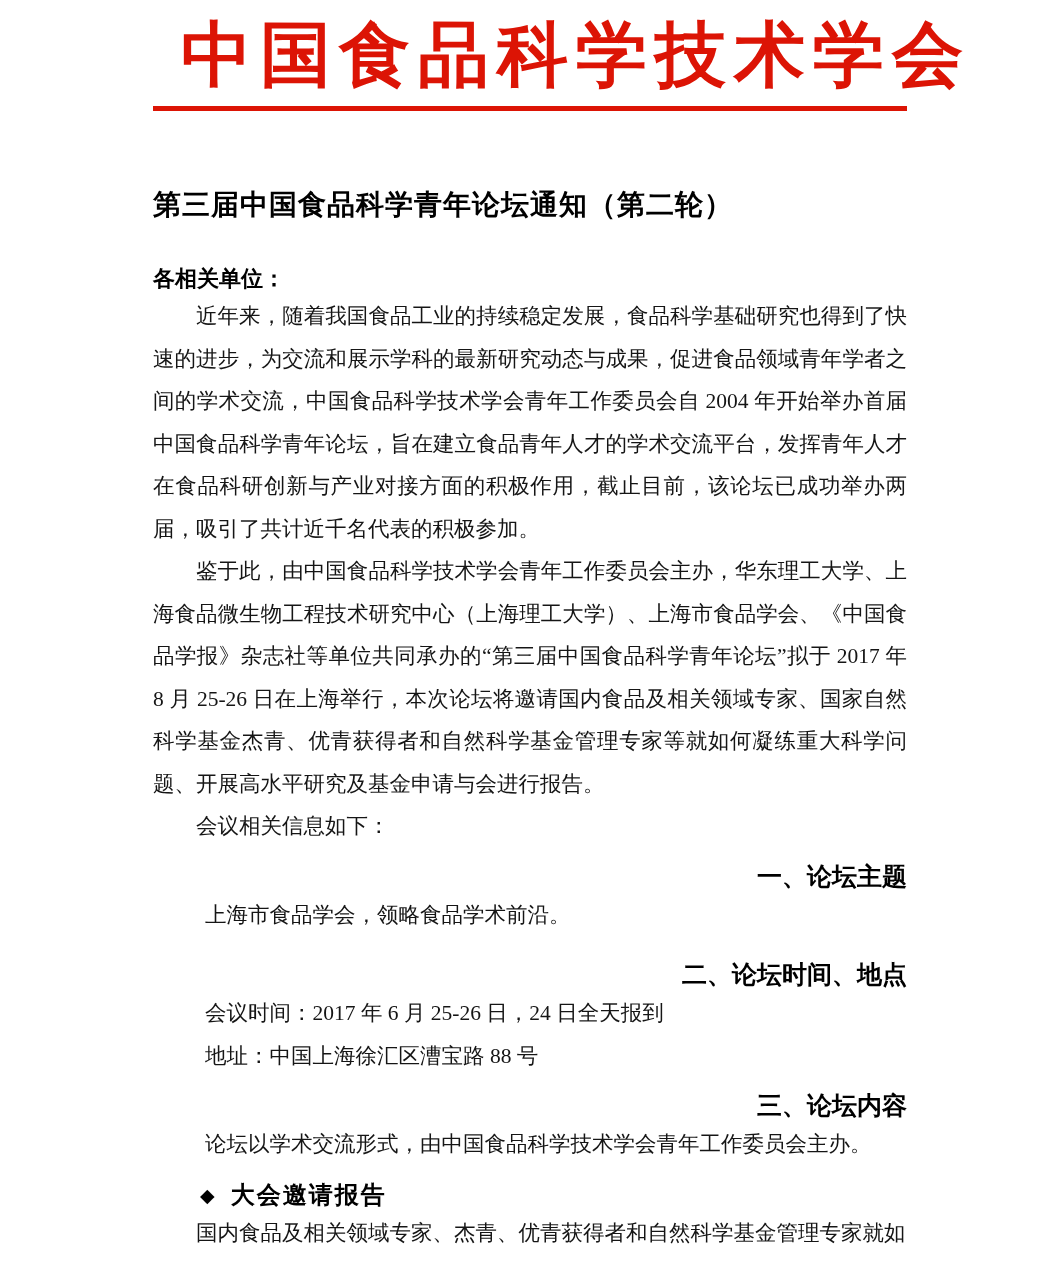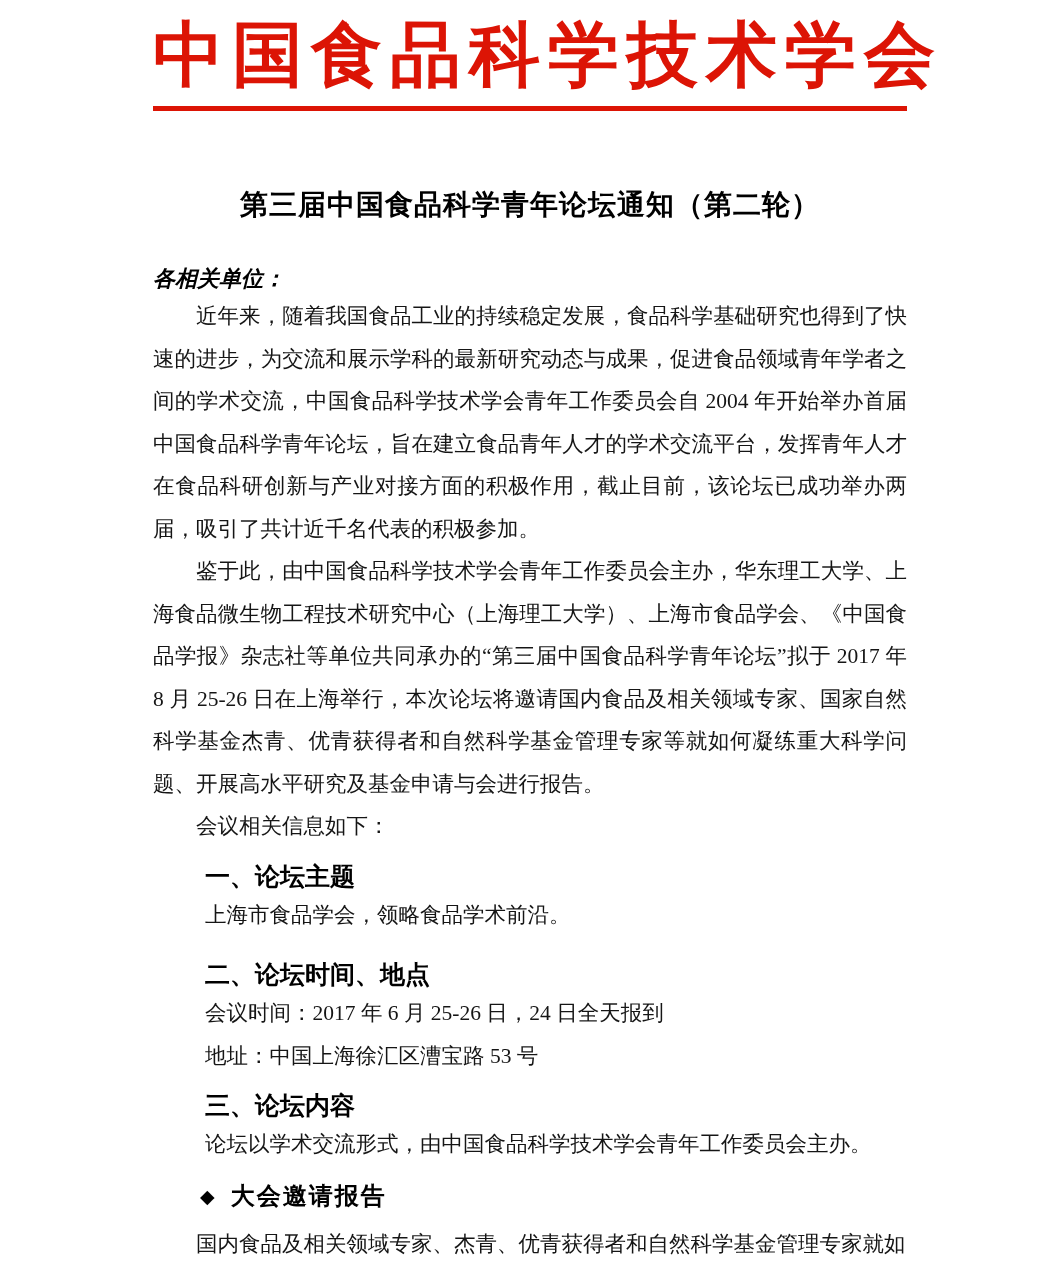--- a/index.html
+++ b/index.html
@@ -22,48 +22,48 @@
   
   .letterhead { text-align: center; padding-top: 14px; }
   .org-name {
     font-family: "Liberation Serif", "DejaVu Serif", serif;
     font-weight: bold;
     font-size: 71px;
     line-height: 82px;
     letter-spacing: 8px;
     color: var(--brand-red);
     white-space: nowrap;
+    margin-left: 28px;
   }
   .letterhead-rule {
     border: none;
     border-top: 5px solid var(--brand-red);
     margin: 10px 0 0 0;
   }
 
   
   .doc-title {
     font-family: "Liberation Sans", "DejaVu Sans", sans-serif;
     font-weight: bold;
     font-size: 28px;
     line-height: 40px;
     letter-spacing: 1px;
-    text-align: center;
+    text-align: left;
     margin-top: 74px;
     color: #000;
   }
 
   
   .salutation {
     font-family: "Liberation Sans", "DejaVu Sans", sans-serif;
     font-weight: bold;
     font-size: 22px;
     line-height: 32px;
     margin-top: 38px;
     color: #000;
-    font-style: italic;
   }
 
   
   .para {
     font-family: "Liberation Serif", "DejaVu Serif", serif;
     font-size: 21.5px;
     line-height: 42.5px;
     text-align: justify;
     text-indent: 43px;
     color: var(--ink);
@@ -71,37 +71,38 @@
 
   
   .section { margin-left: 52px; }
   .section-heading {
     font-family: "Liberation Sans", "DejaVu Sans", sans-serif;
     font-weight: bold;
     font-size: 25px;
     line-height: 36px;
     margin-top: 10px;
     color: #000;
+    text-align: right;
   }
   .section-heading.tight { margin-top: 20px; }
   .section-line {
     font-family: "Liberation Serif", "DejaVu Serif", serif;
     font-size: 21.5px;
     line-height: 42.5px;
     color: var(--ink);
   }
 
   
   .subsection-heading {
     margin-left: 47px;
-    margin-top: 4px;
+    margin-top: 13px;
     font-family: "Liberation Serif", "DejaVu Serif", serif;
     font-weight: bold;
     font-size: 24px;
-    line-height: 52px;
+    line-height: 32px;
     letter-spacing: 2px;
     color: #000;
   }
   .subsection-heading .bullet {
     display: inline-block;
     font-size: 19px;
     margin-right: 16px;
     letter-spacing: 0;
     vertical-align: 1px;
   }
@@ -135,21 +136,21 @@
     <p class="para">鉴于此，由中国食品科学技术学会青年工作委员会主办，华东理工大学、上海食品微生物工程技术研究中心（上海理工大学）、上海市食品学会、《中国食品学报》杂志社等单位共同承办的“第三届中国食品科学青年论坛”拟于 2017 年 8 月 25-26 日在上海举行，本次论坛将邀请国内食品及相关领域专家、国家自然科学基金杰青、优青获得者和自然科学基金管理专家等就如何凝练重大科学问题、开展高水平研究及基金申请与会进行报告。</p>
 
     <p class="para">会议相关信息如下：</p>
 
     <section class="section">
       <h2 class="section-heading">一、论坛主题</h2>
       <div class="section-line">上海市食品学会，领略食品学术前沿。</div>
 
       <h2 class="section-heading tight">二、论坛时间、地点</h2>
       <div class="section-line">会议时间：2017 年 6 月 25-26 日，24 日全天报到</div>
-      <div class="section-line">地址：中国上海徐汇区漕宝路 53 号</div>
+      <div class="section-line">地址：中国上海徐汇区漕宝路 88 号</div>
 
       <h2 class="section-heading">三、论坛内容</h2>
       <div class="section-line">论坛以学术交流形式，由中国食品科学技术学会青年工作委员会主办。</div>
     </section>
 
     <div class="subsection-heading">
       <span class="bullet">◆</span><span>大会邀请报告</span>
     </div>
 
     <p class="closing-para">国内食品及相关领域专家、杰青、优青获得者和自然科学基金管理专家就如</p>

